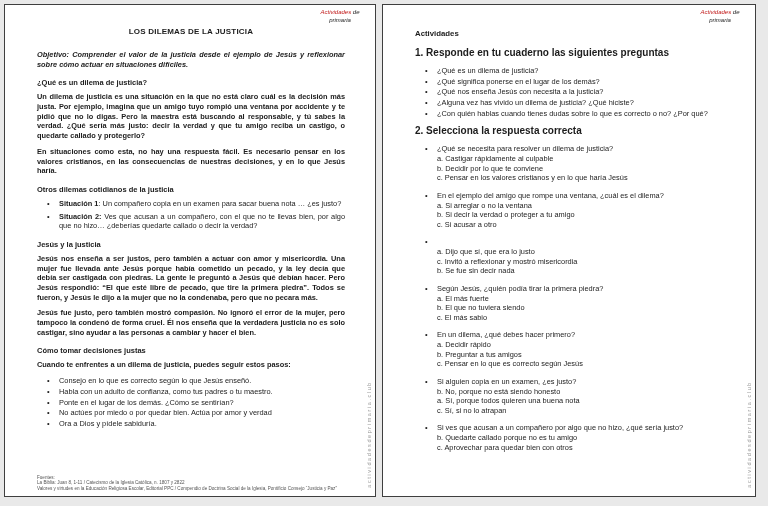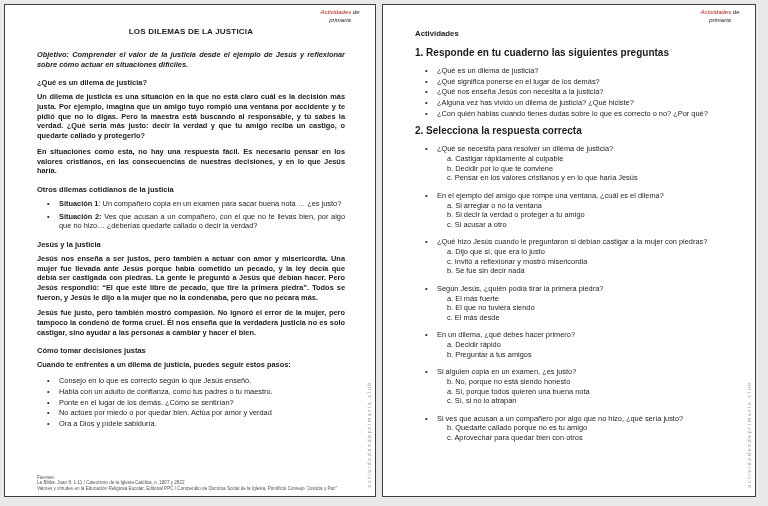--- a/index.html
+++ b/index.html
@@ -55,21 +55,21 @@
   }
 
   
   .act-heading { font-size:7.8px; font-weight:bold; margin:0 0 9px 0; }
   .sec-title { font-size:10px; font-weight:bold; margin:0 0 8px 0; }
   .qlist { margin-bottom:7px; }
   .qlist .bullet { margin-bottom:1px; }
   .qblock { margin:0 0 8px 8px; font-size:7.4px; line-height:1.3; }
   .qblock .qrow { display:flex; }
   .qblock .qrow .dot { width:14px; flex:0 0 14px; padding-left:2px; }
-  .qblock .opts { margin-left:24px; }
+  .qblock .opts { margin-left:14px; }
 </style>
 </head>
 <body>
 
 <div class="canvas">
 
   <div class="page left">
     <div class="logo">
       <span class="red">Actividades</span>
       <span>de</span><br>
@@ -191,49 +191,49 @@
       <div class="opts">
         <div>a. Si arreglar o no la ventana</div>
         <div>b. Si decir la verdad o proteger a tu amigo</div>
         <div>c. Si acusar a otro</div>
       </div>
     </div>
 
     <div class="qblock">
       <div class="qrow">
           <span class="dot">•</span>
-          <span>¿Qué hizo Jesús cuando le preguntaron si debían castigar a la mujer con piedras?</span>
         </div>
       <div class="opts">
         <div>a. Dijo que sí, que era lo justo</div>
         <div>c. Invitó a reflexionar y mostró misericordia</div>
         <div>b. Se fue sin decir nada</div>
       </div>
     </div>
 
     <div class="qblock">
       <div class="qrow">
           <span class="dot">•</span>
           <span>Según Jesús, ¿quién podía tirar la primera piedra?</span>
         </div>
       <div class="opts">
         <div>a. El más fuerte</div>
         <div>b. El que no tuviera siendo</div>
-        <div>c. El más desde</div>
+        <div>c. El más sabio</div>
       </div>
     </div>
 
     <div class="qblock">
       <div class="qrow">
           <span class="dot">•</span>
           <span>En un dilema, ¿qué debes hacer primero?</span>
         </div>
       <div class="opts">
         <div>a. Decidir rápido</div>
         <div>b. Preguntar a tus amigos</div>
+        <div>c. Pensar en lo que es correcto según Jesús</div>
       </div>
     </div>
 
     <div class="qblock">
       <div class="qrow">
           <span class="dot">•</span>
           <span>Si alguien copia en un examen, ¿es justo?</span>
         </div>
       <div class="opts">
         <div>b. No, porque no está siendo honesto</div>

